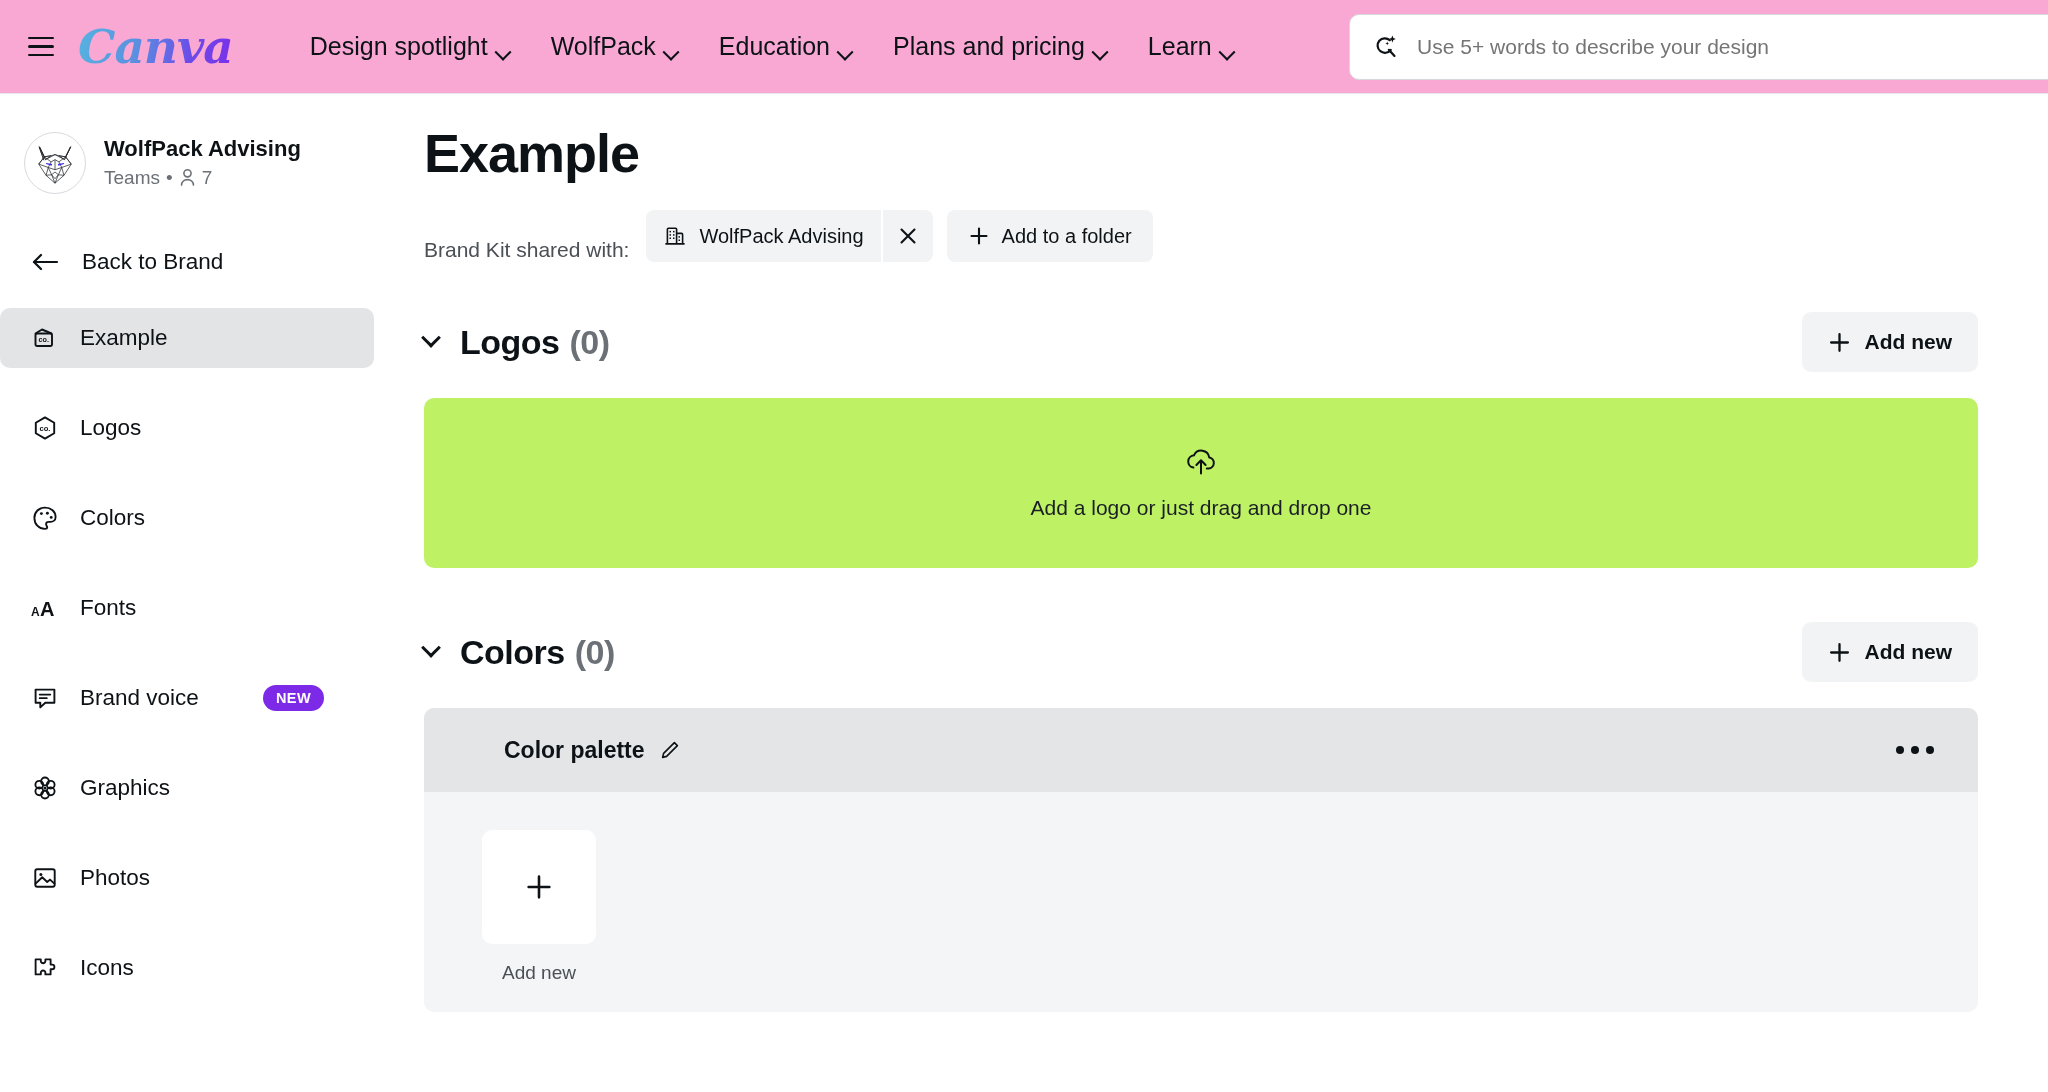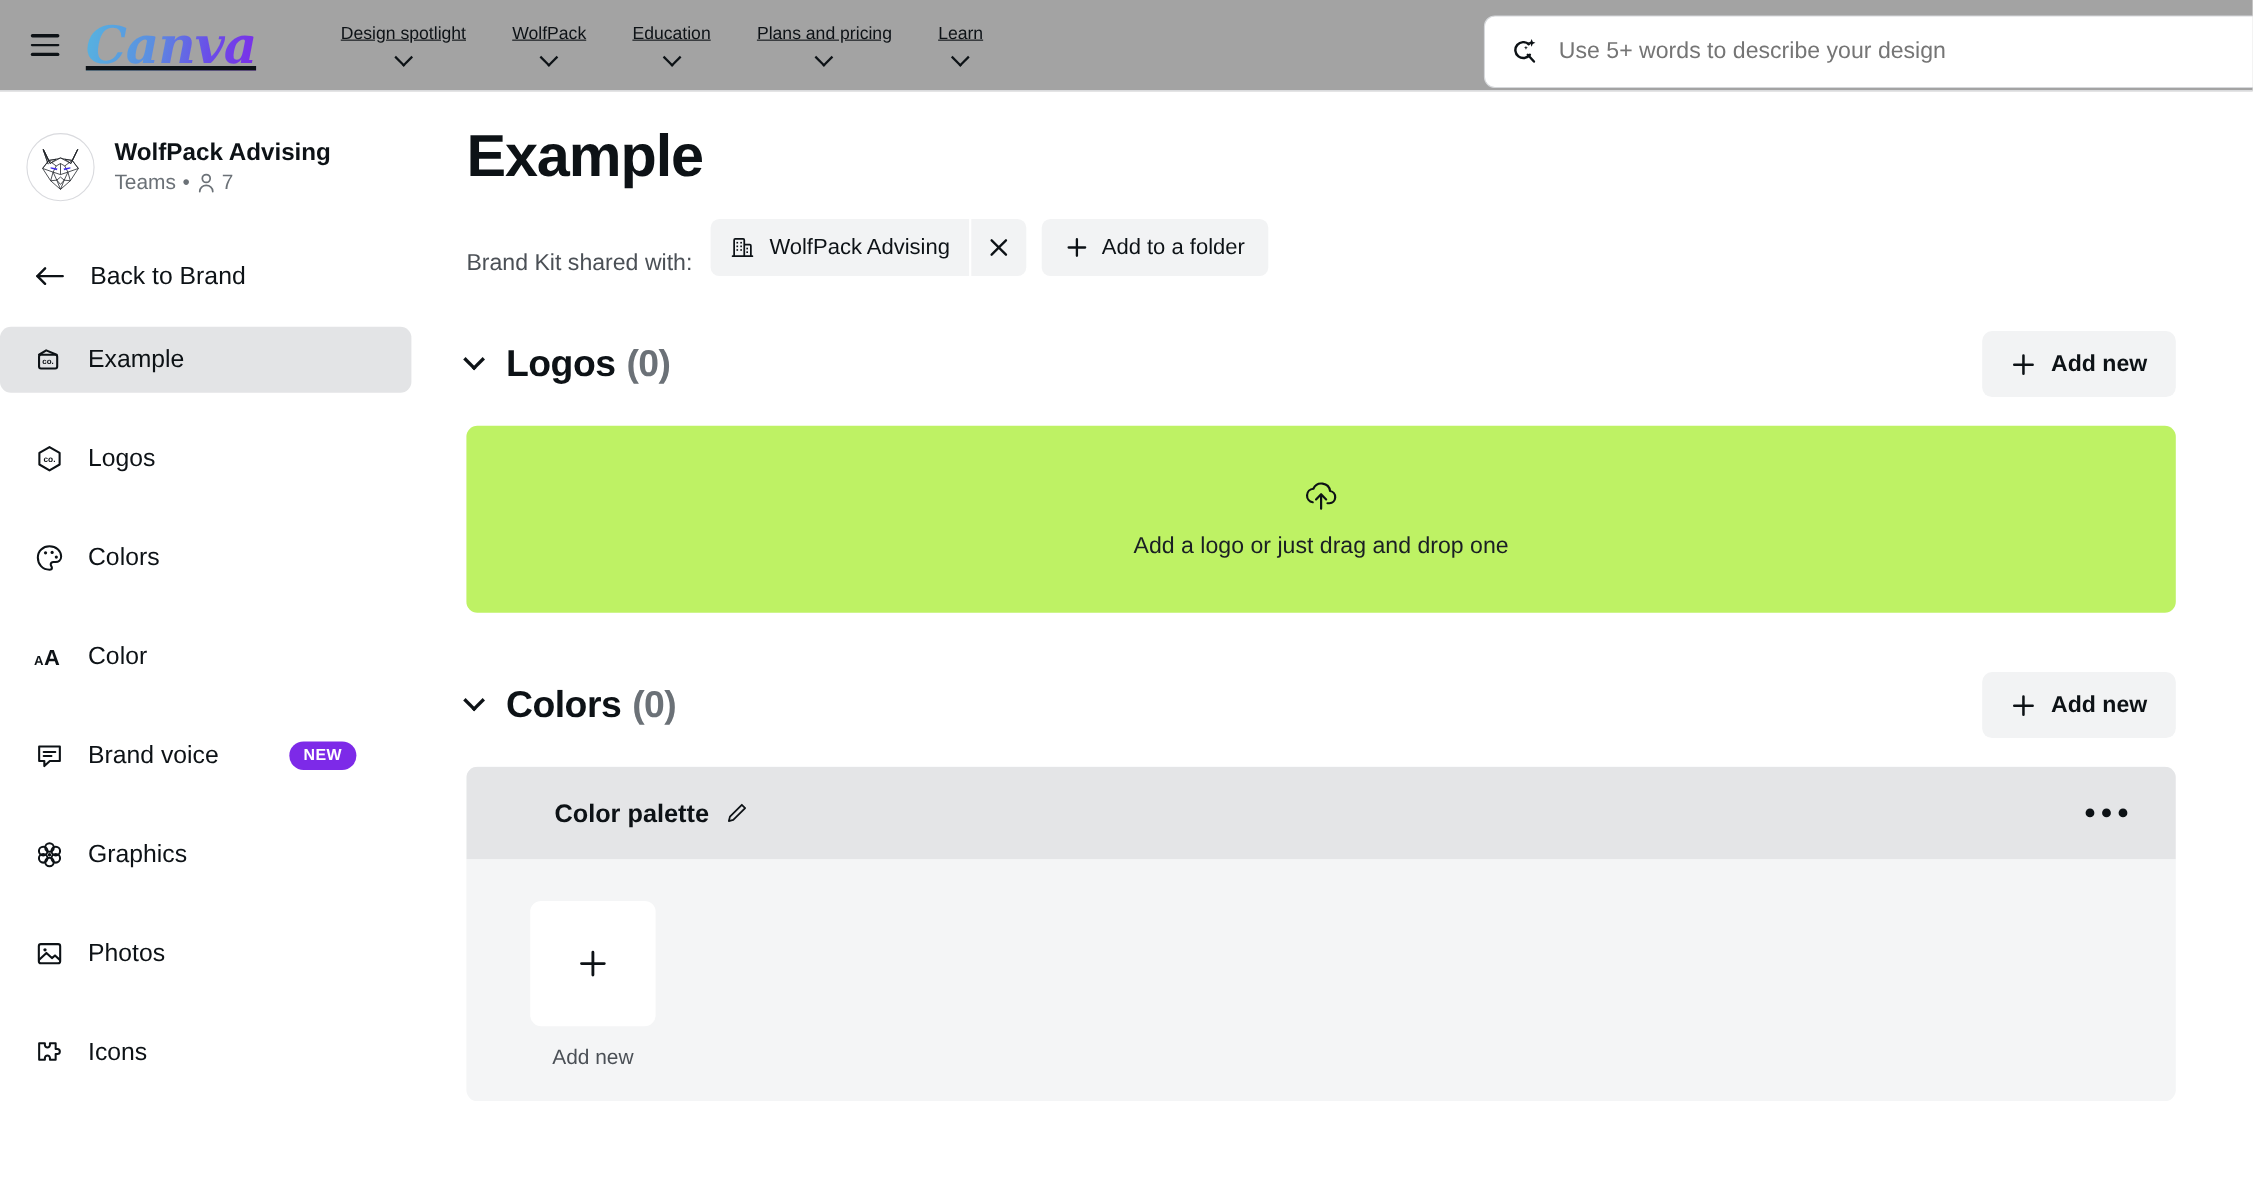--- a/index.html
+++ b/index.html
@@ -10,27 +10,26 @@
     overflow: hidden;
     background: #ffffff;
     font-family: "Liberation Sans", sans-serif;
     color: #0d1216;
     -webkit-font-smoothing: antialiased;
   }
 
   
   .topnav {
     position: relative;
-    height: 83px;
+    height: 94px;
     display: flex;
     align-items: center;
     padding: 0 0 0 18px;
     border-bottom: 1px solid #e8e9eb;
-    background: #a3a3a3;
-    text-decoration: underline;
+    background: #f9a8d4;
   }
   .hamburger {
     width: 46px; height: 46px;
     display: flex; flex-direction: column;
     align-items: center; justify-content: center;
     gap: 6px; cursor: pointer; flex: none;
     margin-right: 14px;
   }
   .hamburger span {
     display: block; width: 26px; height: 2.5px;
@@ -46,25 +45,24 @@
     -webkit-background-clip: text;
     background-clip: text;
     -webkit-text-fill-color: transparent;
     color: #6a4de8;
     margin-right: 52px;
     cursor: pointer;
     padding-right: 4px;
   }
   .nav-items { display: flex; align-items: center; gap: 0; }
   .nav-item {
-    display: flex; align-items: center; gap: 9px;
-    font-size: 16px; color: #0d1216;
+    display: flex; align-items: flex-end; gap: 9px;
+    font-size: 25px; color: #0d1216;
     padding: 10px 21px; cursor: pointer;
     white-space: nowrap;
-    flex-direction: column;
   }
   .chev {
     width: 12px; height: 12px;
     border-right: 2.3px solid #0d1216;
     border-bottom: 2.3px solid #0d1216;
     transform: rotate(45deg) translate(-2px,-2px);
     flex: none;
   }
   .searchbar {
     position: absolute;
@@ -378,21 +376,21 @@
         <span class="lbl">Colors</span>
       </div>
 
       <div class="navrow">
         <span class="ico">
           <svg width="30" height="28" viewBox="0 0 30 28" fill="none">
             <text x="1" y="22" font-size="12" font-weight="600" fill="#0d1216" font-family="Liberation Sans, sans-serif">A</text>
             <text x="10" y="22" font-size="20" font-weight="600" fill="#0d1216" font-family="Liberation Sans, sans-serif">A</text>
           </svg>
         </span>
-        <span class="lbl">Color</span>
+        <span class="lbl">Fonts</span>
       </div>
 
       <div class="navrow">
         <span class="ico">
           <svg width="28" height="28" viewBox="0 0 28 28" fill="none">
             <path d="M4.6 5.6h18.8v13.2h-9.1l-5 4.6v-4.6H4.6Z" stroke="#0d1216" stroke-width="1.9" stroke-linejoin="round"></path>
             <path d="M8.7 10.6h10.6M8.7 14.2h7.1" stroke="#0d1216" stroke-width="1.8" stroke-linecap="round"></path>
           </svg>
         </span>
         <span class="lbl">Brand voice</span>

